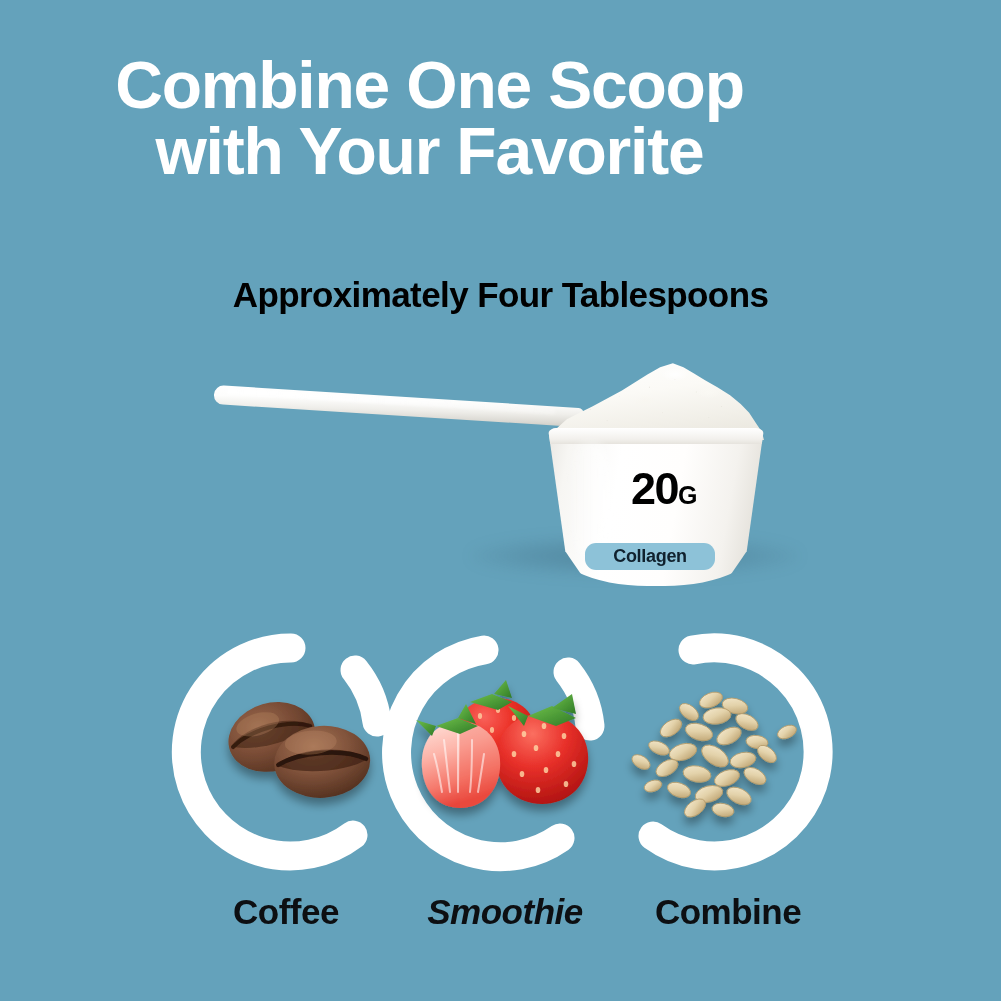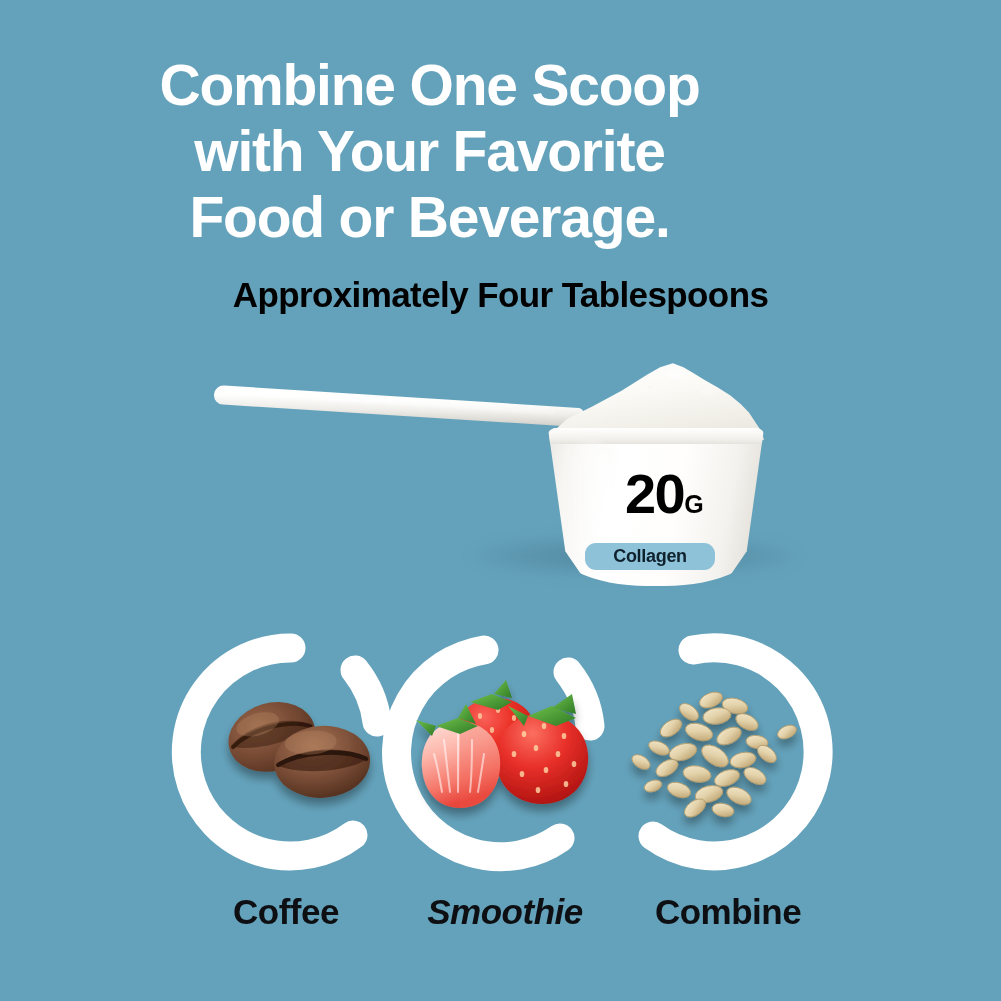--- a/index.html
+++ b/index.html
@@ -24,21 +24,21 @@
 
   
   .headline {
     position: absolute;
     left: 0;
     top: 52px;
     width: 859px;
     text-align: center;
     color: #ffffff;
     font-weight: 700;
-    font-size: 57px;
+    font-size: 66px;
     line-height: 66px;
     letter-spacing: -1.2px;
     padding: 0 90px;
     box-sizing: border-box;
   }
   .headline .hl-line { display: block; white-space: nowrap; }
 
   .subhead {
     position: absolute;
     left: 0;
@@ -180,21 +180,21 @@
     position: absolute;
     left: 548px;
     top: 466px;
     width: 216px;
     text-align: center;
     color: #000000;
     font-weight: 700;
     letter-spacing: -1.5px;
     line-height: 1;
   }
-  .badge-grams .num { font-size: 56px; margin-left: 16px; }
+  .badge-grams .num { font-size: 45px; margin-left: 16px; }
   .badge-grams .unit { font-size: 25px; letter-spacing: -0.5px; }
 
   .badge-pill {
     position: absolute;
     left: 585px;
     top: 519px;
     min-width: 104px;
     padding: 3px 13px 4px;
     border-radius: 11px;
     background: #8dc2d8;
@@ -240,21 +240,20 @@
   .lbl-3 { left: 608px; }
 </style>
 </head>
 <body>
 
 <div class="poster">
 
   <div class="headline">
     <span class="hl-line">Combine One Scoop</span>
     <span class="hl-line">with Your Favorite</span>
-    <span class="hl-line">Food or Beverage.</span>
   </div>
 
   <div class="subhead">Approximately Four Tablespoons</div>
 
   <div class="scoop-stage">
     <div class="scoop-shadow"></div>
   </div>
 
   <div class="scoop-handle">
     <div class="bar"></div>

